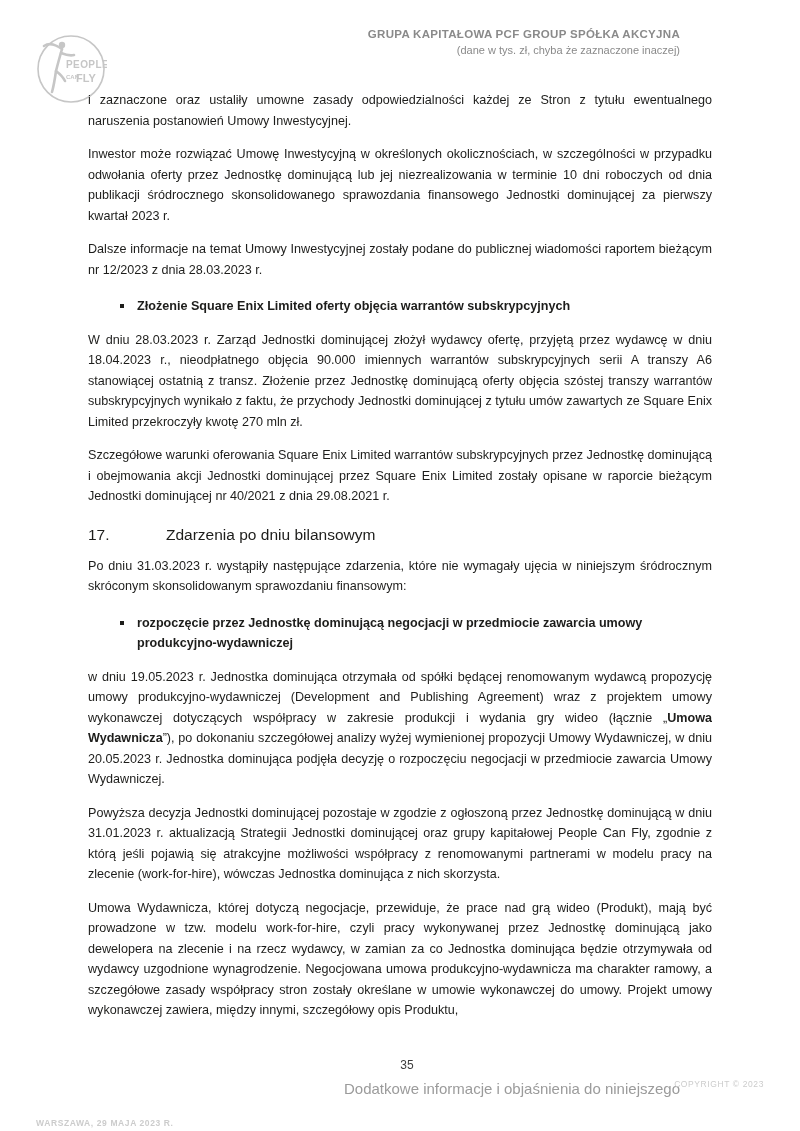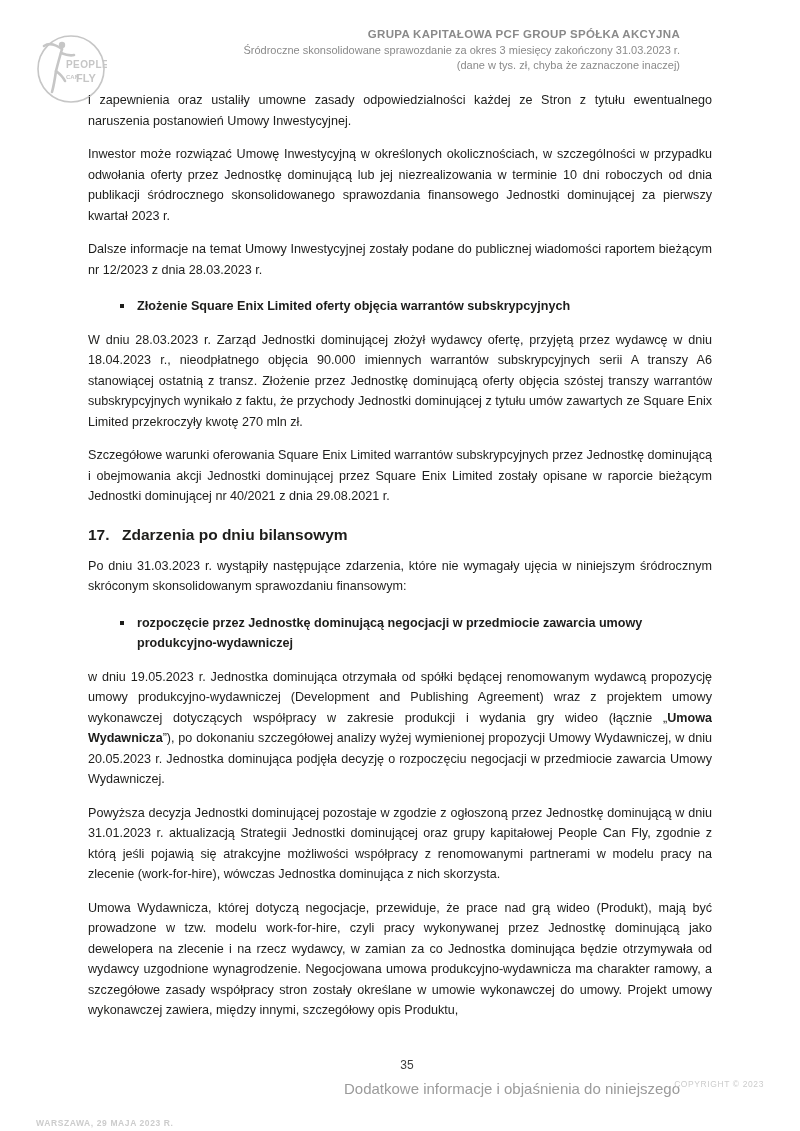--- a/index.html
+++ b/index.html
@@ -50,22 +50,23 @@
     text-align: left;
   }
   .bullet .marker {
     position: absolute; left: -17px; top: 8px;
     width: 4px; height: 4px; background: #1d1d1b;
   }
 
   .section-heading {
     display: flex;
     margin: 17px 0 11px 0;
-    font-size: 15.5px; font-weight: bold; line-height: 21px;
+    font-size: 15.5px; font-weight: normal; line-height: 21px;
     color: #1d1d1b;
+    gap: 44px;
   }
   .section-heading .num { width: 34px; flex: 0 0 34px; }
 
   strong.term { font-weight: bold; }
 
   
   .page-number {
     position: absolute; top: 1058px; left: 0; right: 0;
     text-align: center;
     font-size: 12px; color: #3c3c3c; padding-left: 14px;
@@ -103,27 +104,26 @@
     </g>
     <g fill="#c6c6c6" font-weight="bold">
       <text x="31" y="35" font-size="10" letter-spacing="0.4">PEOPLE</text>
       <text x="31" y="46" font-size="6">CAN</text>
       <text x="41" y="49" font-size="11">FLY</text>
     </g>
   </svg>
 
   <header class="page-header">
     <div class="company">GRUPA KAPITAŁOWA PCF GROUP SPÓŁKA AKCYJNA</div>
-    <div class="subtitle">Śródroczne skonsolidowane sprawozdanie za okres 3 miesięcy zakończony 31.03.2023 r.</div>
     <div class="note">(dane w tys. zł, chyba że zaznaczone inaczej)</div>
   </header>
 
   <main class="content">
 
-    <p class="para indent">i zapewnienia oraz ustaliły umowne zasady odpowiedzialności każdej ze Stron z tytułu ewentualnego naruszenia postanowień Umowy Inwestycyjnej.</p>
+    <p class="para indent">i zaznaczone oraz ustaliły umowne zasady odpowiedzialności każdej ze Stron z tytułu ewentualnego naruszenia postanowień Umowy Inwestycyjnej.</p>
 
     <p class="para indent">Inwestor może rozwiązać Umowę Inwestycyjną w określonych okolicznościach, w szczególności w przypadku odwołania oferty przez Jednostkę dominującą lub jej niezrealizowania w terminie 10 dni roboczych od dnia publikacji śródrocznego skonsolidowanego sprawozdania finansowego Jednostki dominującej za pierwszy kwartał 2023 r.</p>
 
     <p class="para indent">Dalsze informacje na temat Umowy Inwestycyjnej zostały podane do publicznej wiadomości raportem bieżącym nr 12/2023 z dnia 28.03.2023 r.</p>
 
     <div class="bullet">
       <span class="marker"></span>
       <span>Złożenie Square Enix Limited oferty objęcia warrantów subskrypcyjnych</span>
     </div>
 

